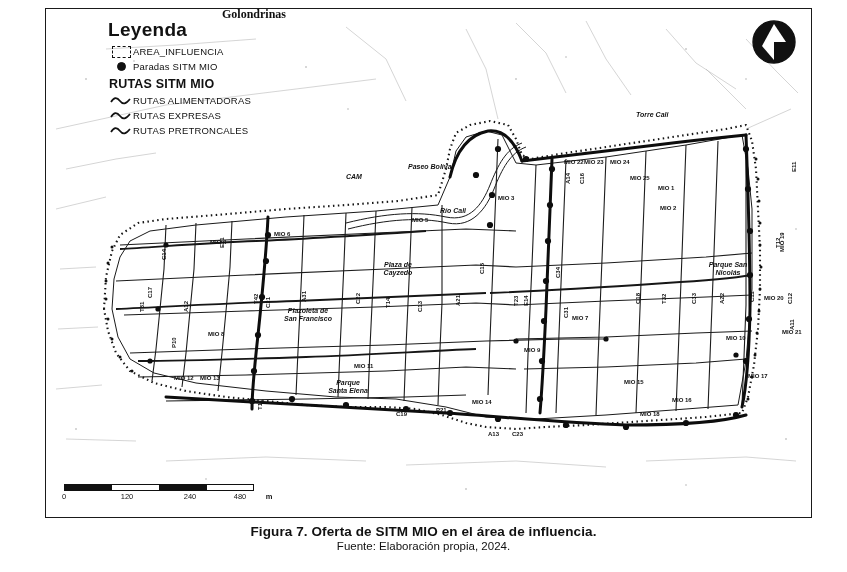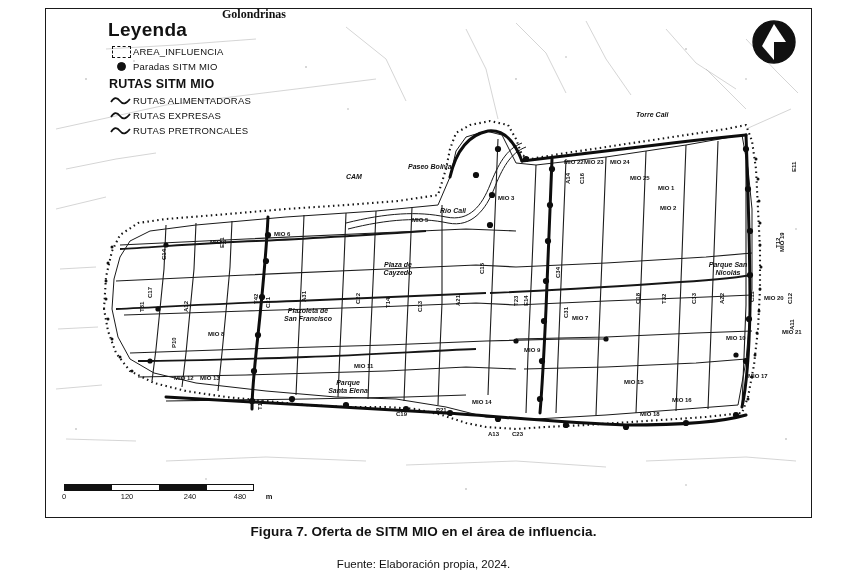--- a/index.html
+++ b/index.html
@@ -140,21 +140,21 @@
   }
   #caption-title {
     font-size: 13.5px;
     font-weight: bold;
     color: #111;
     letter-spacing: .1px;
   }
   #caption-source {
     font-size: 11.5px;
     color: #111;
-    margin-top: 19px;
+    margin-top: 1px;
   }
 
   
   .mlabel {
     position: absolute;
     font-size: 6px;
     color: #111;
     font-weight: bold;
     white-space: nowrap;
     transform-origin: left center;

